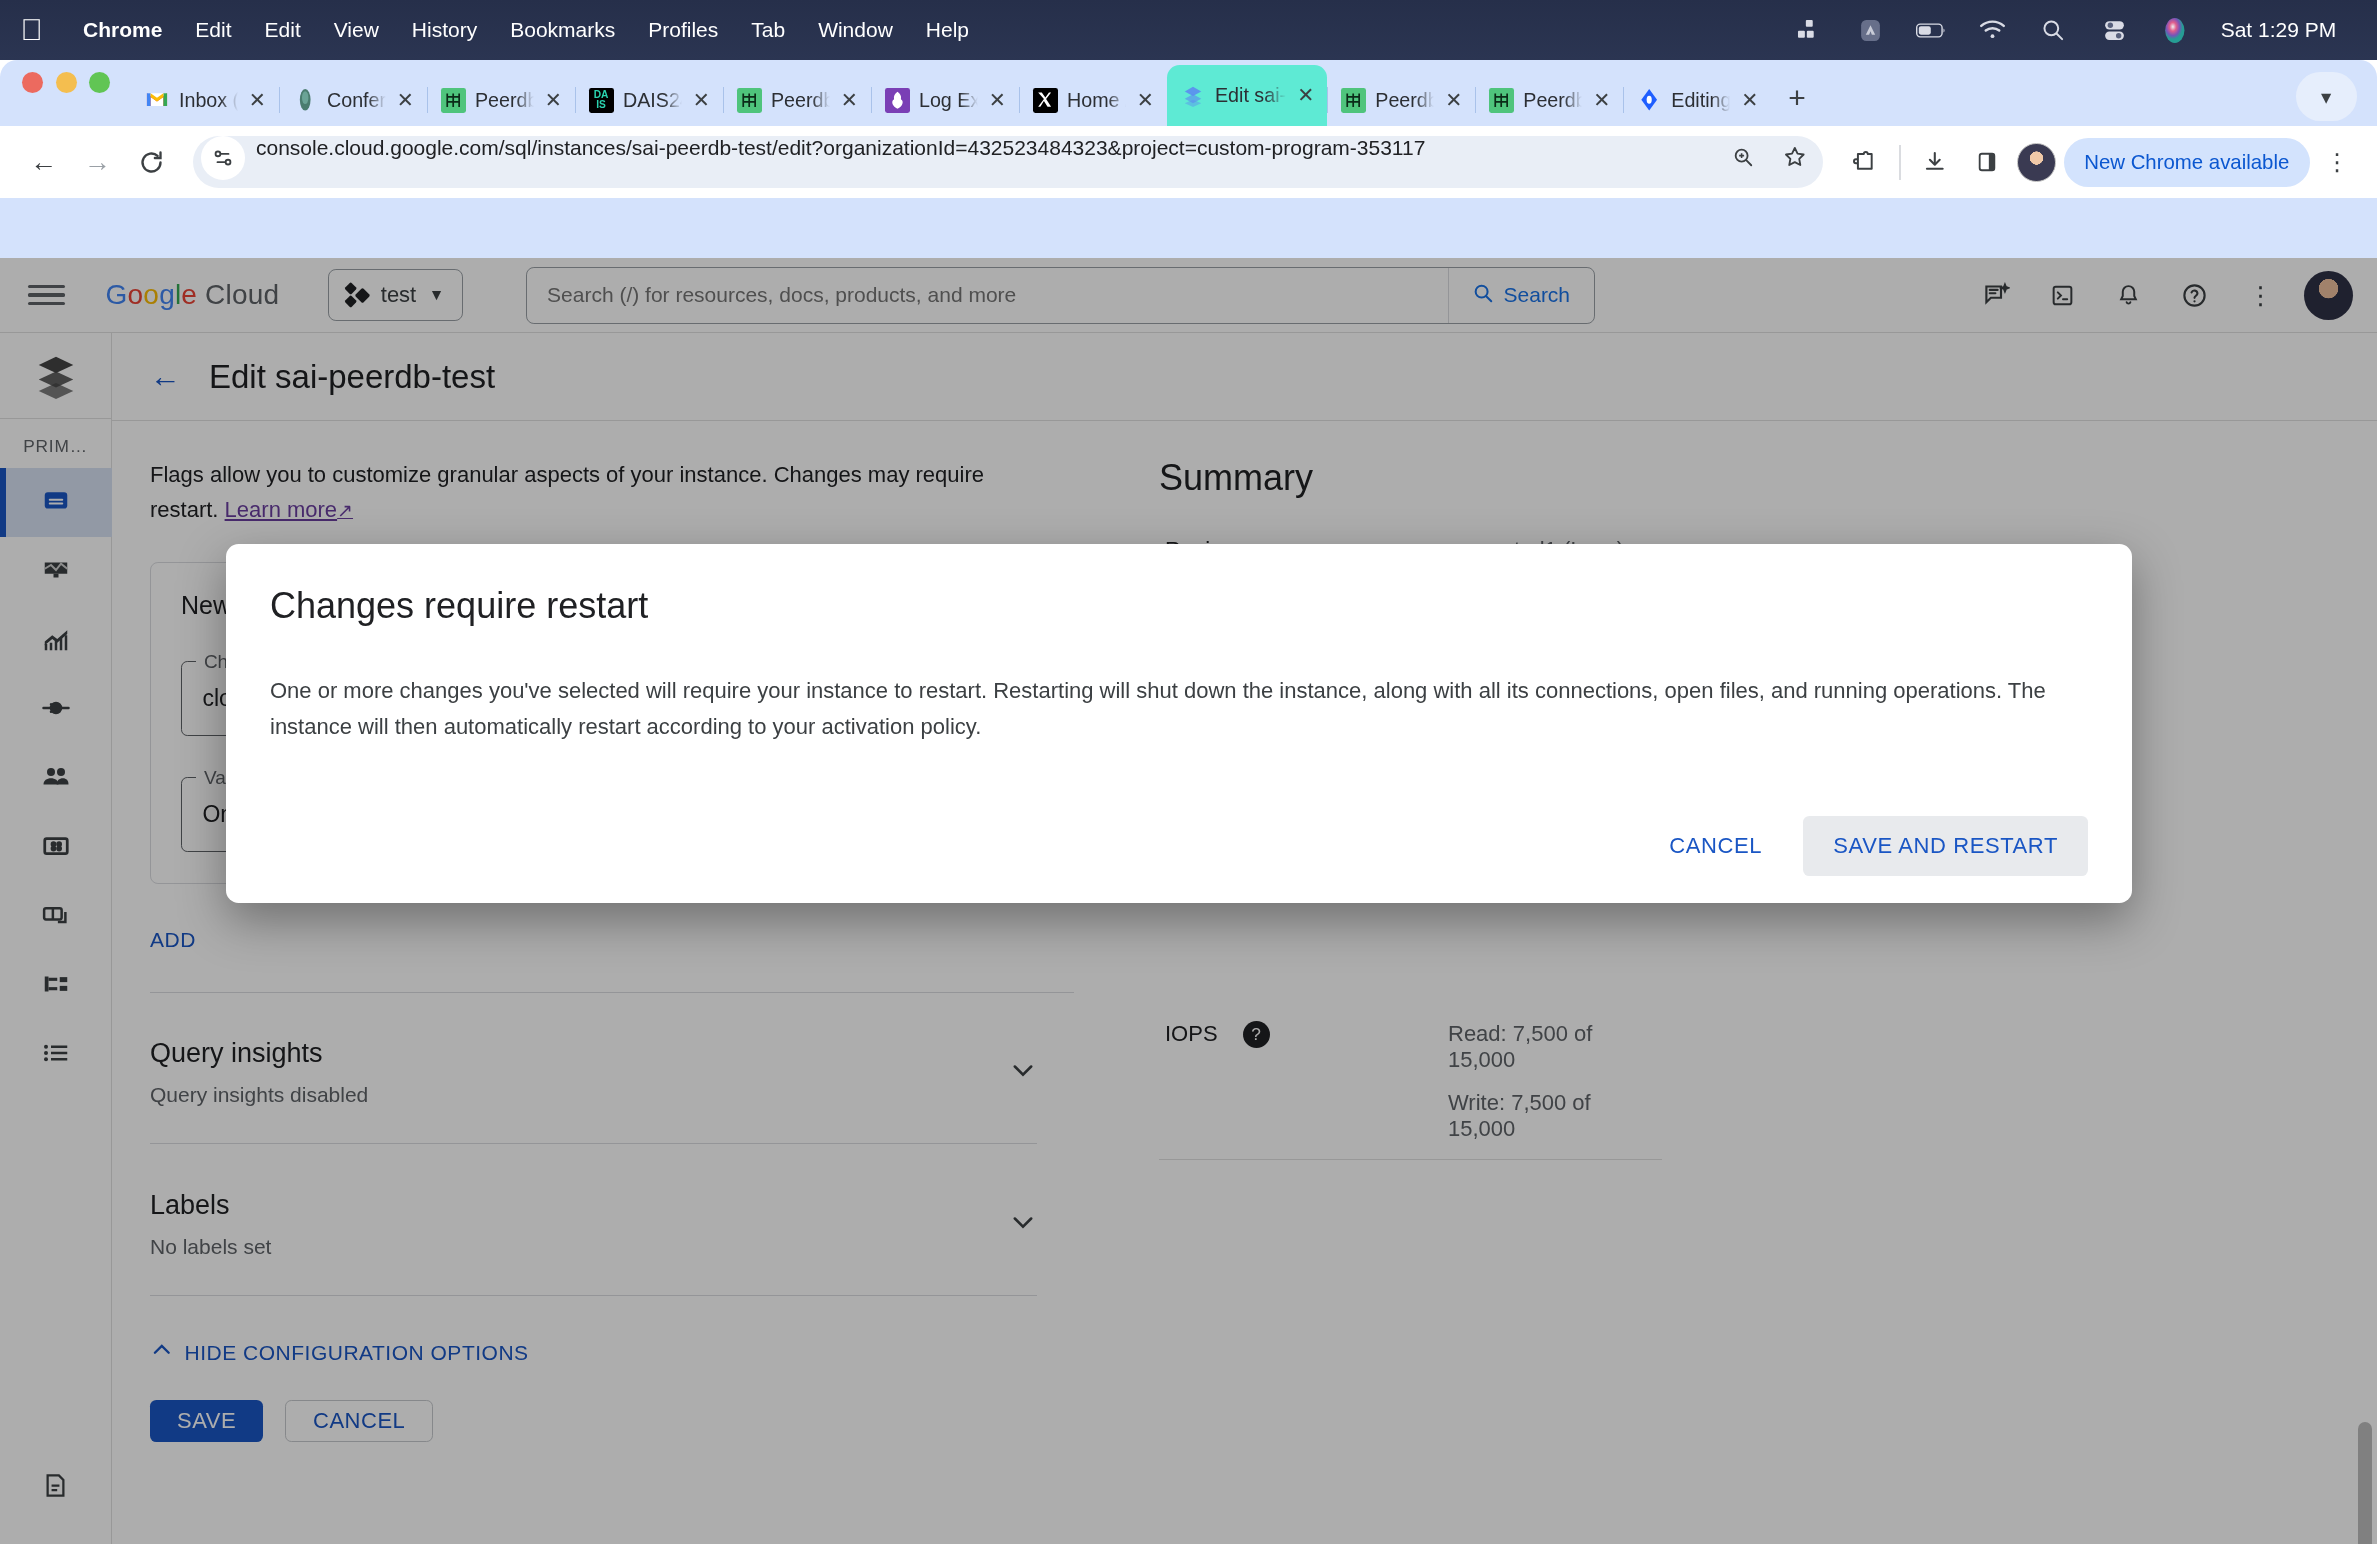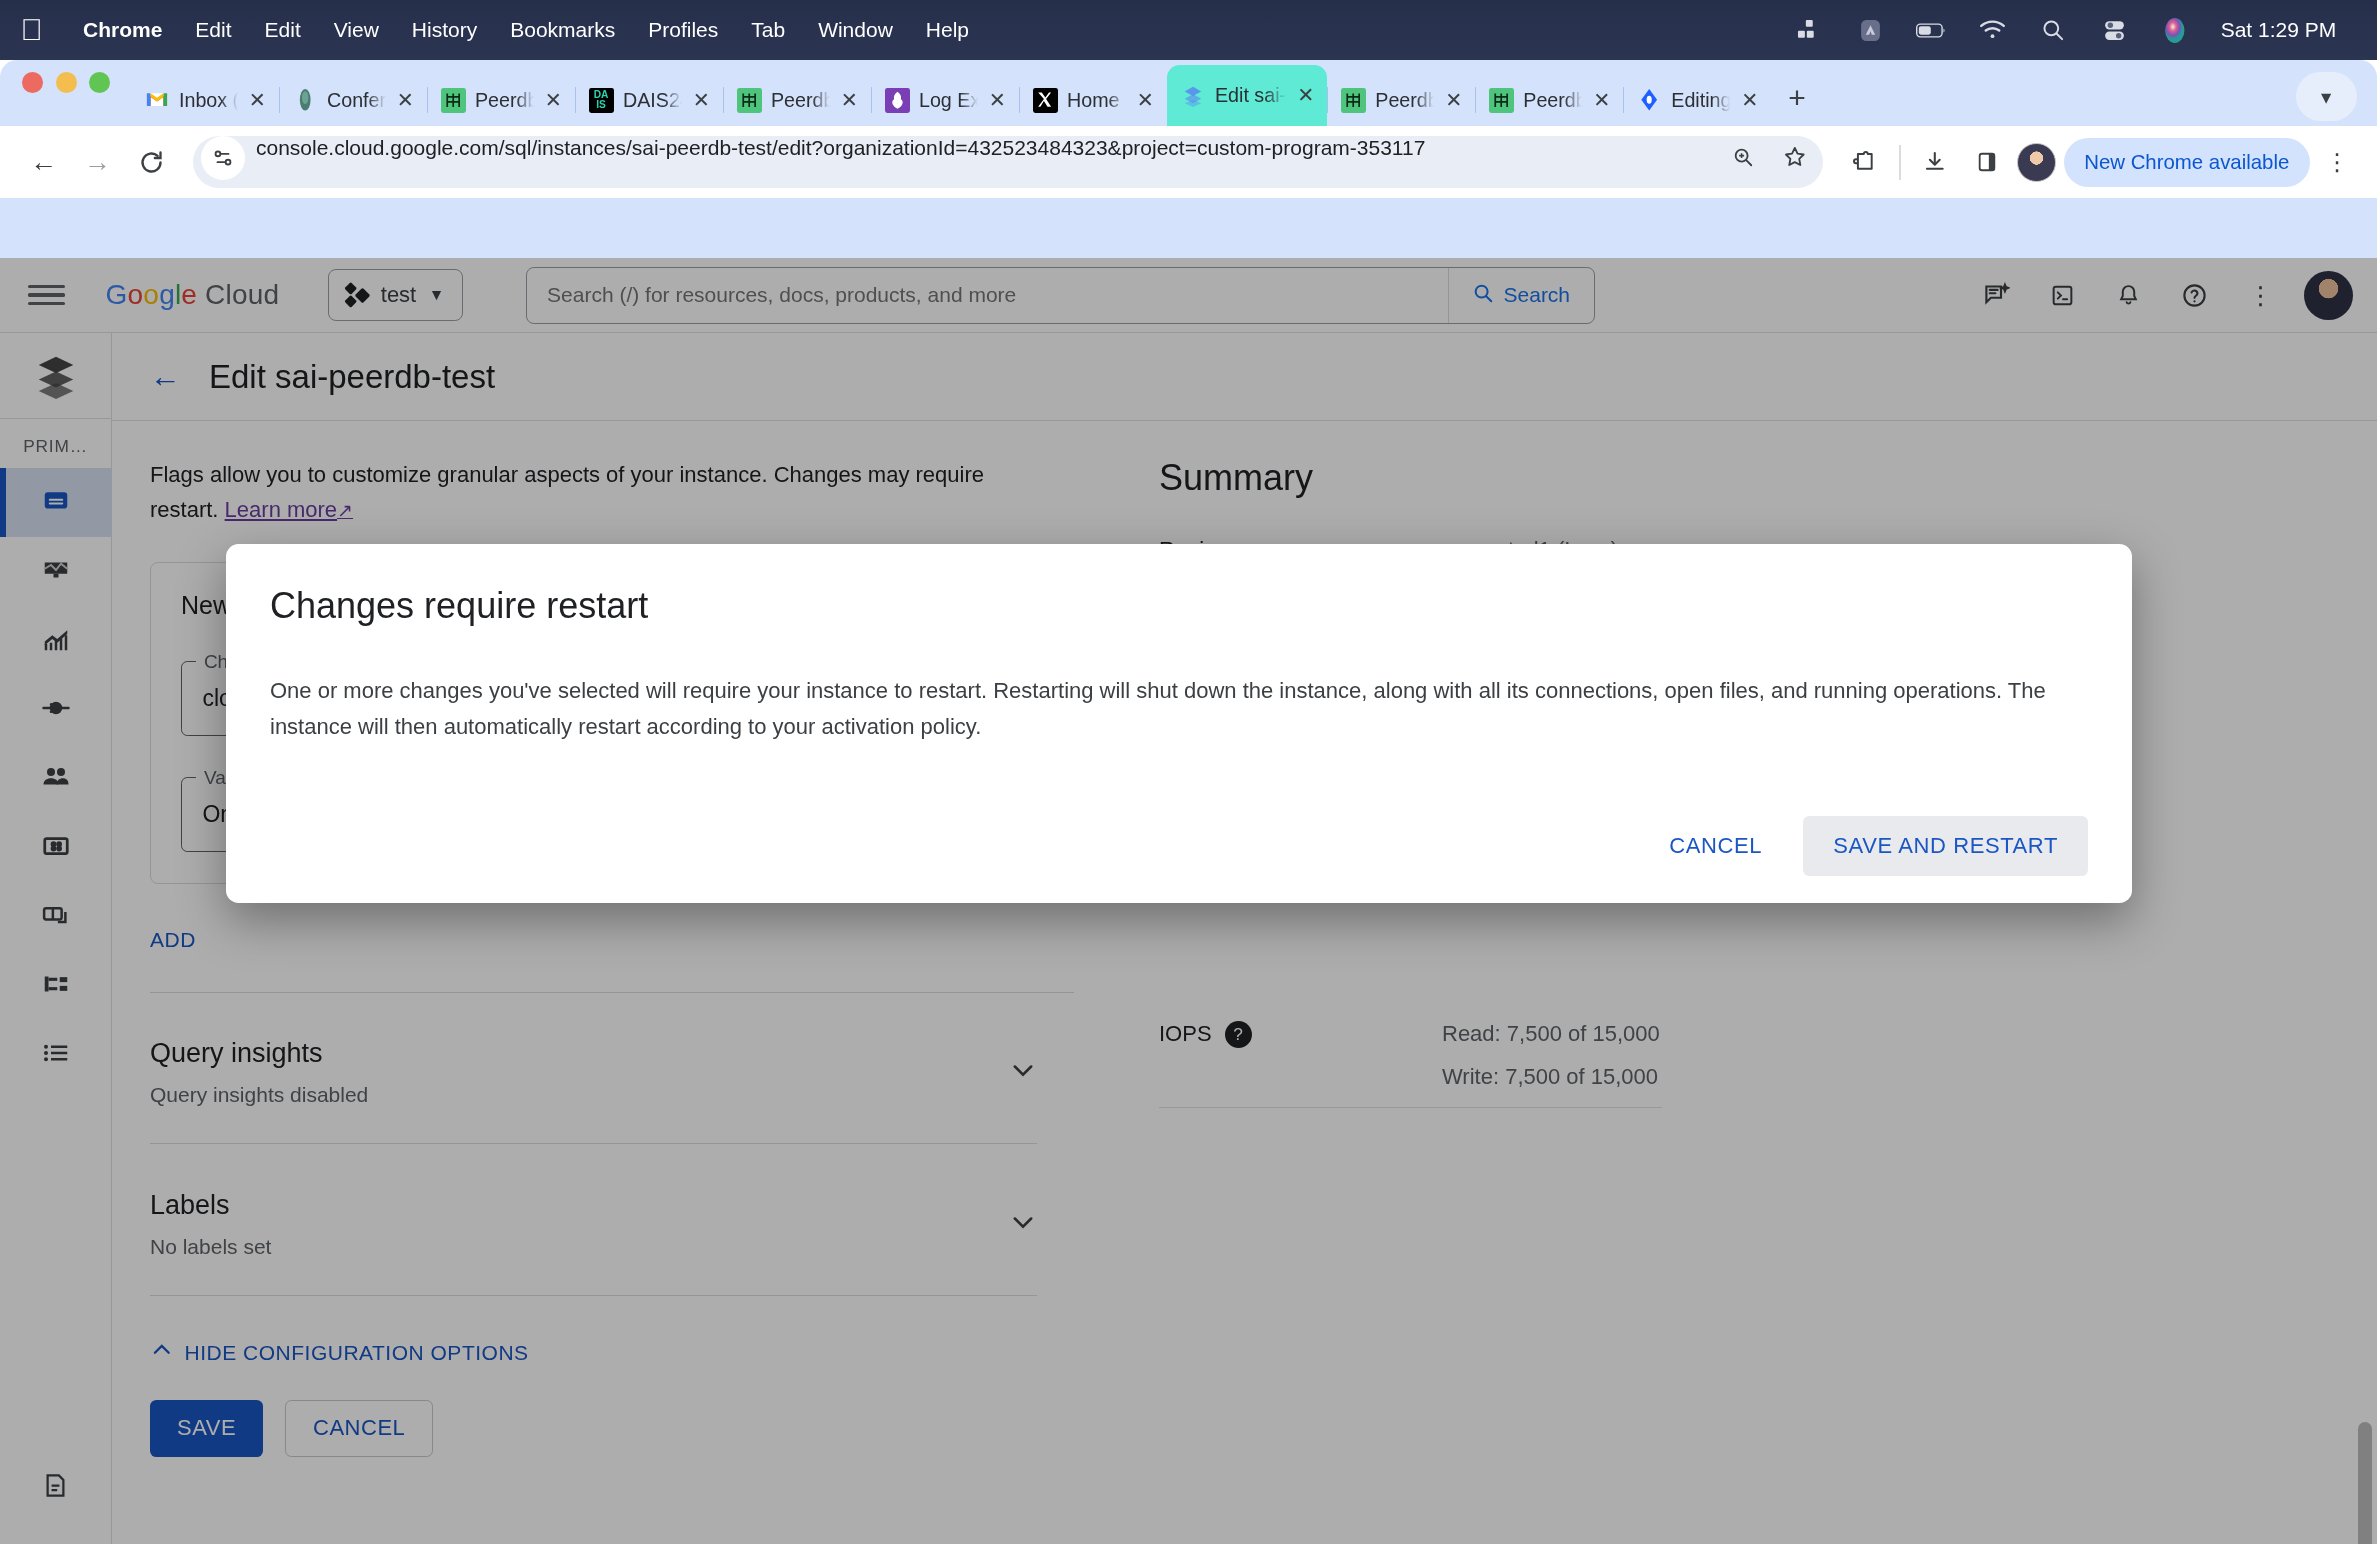--- a/index.html
+++ b/index.html
@@ -147,29 +147,29 @@
   .add-flag-btn { margin-top: 31px; font-size: 21px; color: #1a56c4; letter-spacing: 0.5px; padding: 12.6px 0; }
 
   .divider { height: 0.8px; background: #dadce0; margin-top: 27px; }
   .section-row { padding: 46px 0 36px; border-bottom: 0.8px solid #dadce0; display: flex; align-items: flex-start; width: 887px; }
   .section-title { font-size: 27px; color: #202124; font-weight: 500; }
   .section-sub { font-size: 21px; color: #5f6368; margin-top: 14px; }
   .section-caret { margin-left: auto; font-size: 20.4px; color: #3c4043; align-self: center; }
 
   .hide-cfg { margin-top: 42px; font-size: 21px; color: #1a56c4; display: flex; align-items: center; gap: 11px; letter-spacing: 0.5px; }
   .btn-row { margin-top: 33px; display: flex; gap: 22px; }
-  .btn { height: 57px; border-radius: 6.3px; display: flex; align-items: center; padding: 0 27px; font-size: 22px; letter-spacing: 0.5px; }
+  .btn { height: 42px; border-radius: 6.3px; display: flex; align-items: center; padding: 0 27px; font-size: 22px; letter-spacing: 0.5px; }
   .btn-primary { background: #1a56c4; color: #fff; }
   .btn-outline { border: 0.8px solid #c6c9cd; color: #1a56c4; background: #fff; }
 
   
   .summary-title { font-size: 36px; color: #202124; }
   .summary-table { margin-top: 20.4px; width: 503px; }
   .sum-row { display: flex; padding: 17.3px 0; border-bottom: 0.8px solid #e0e0e0; align-items: flex-start; }
-  .sum-k { font-size: 22px; color: #202124; font-weight: 500; width: 283px; flex: 0 0 283px; display: flex; align-items: center; gap: 13px; }
+  .sum-k { font-size: 22px; color: #202124; font-weight: 500; width: 283px; flex: 0 0 283px; display: flex; align-items: center; gap: 25px; margin-left: 6px; }
   .sum-v { font-size: 22px; color: #5f6368; }
   .sum-v div + div { margin-top: 17.3px; }
   .help-badge { width: 27px; height: 27px; border-radius: 50%; background: #202124; color: #fff; font-size: 17.3px; display: flex; align-items: center; justify-content: center; }
 
   
   .pg-scrollbar { position: absolute; right: 4.7px; top: 1164px; width: 14px; height: 330px; background: #bdbdbd; border-radius: 7px; z-index: 10; }
 
   
   .modal {
     position: absolute; z-index: 60; left: 226px; top: 484px; width: 1906px; height: 359px;

